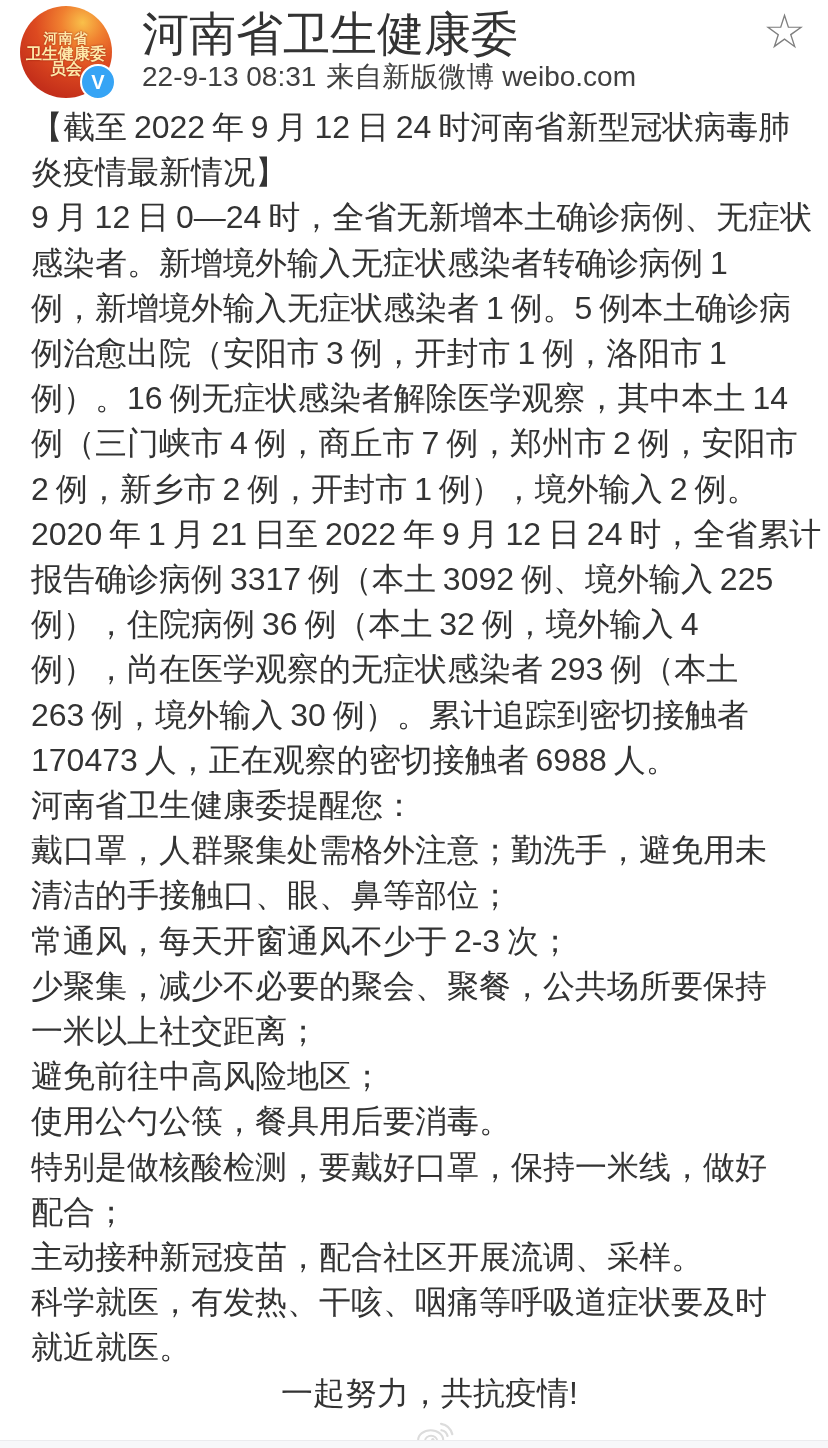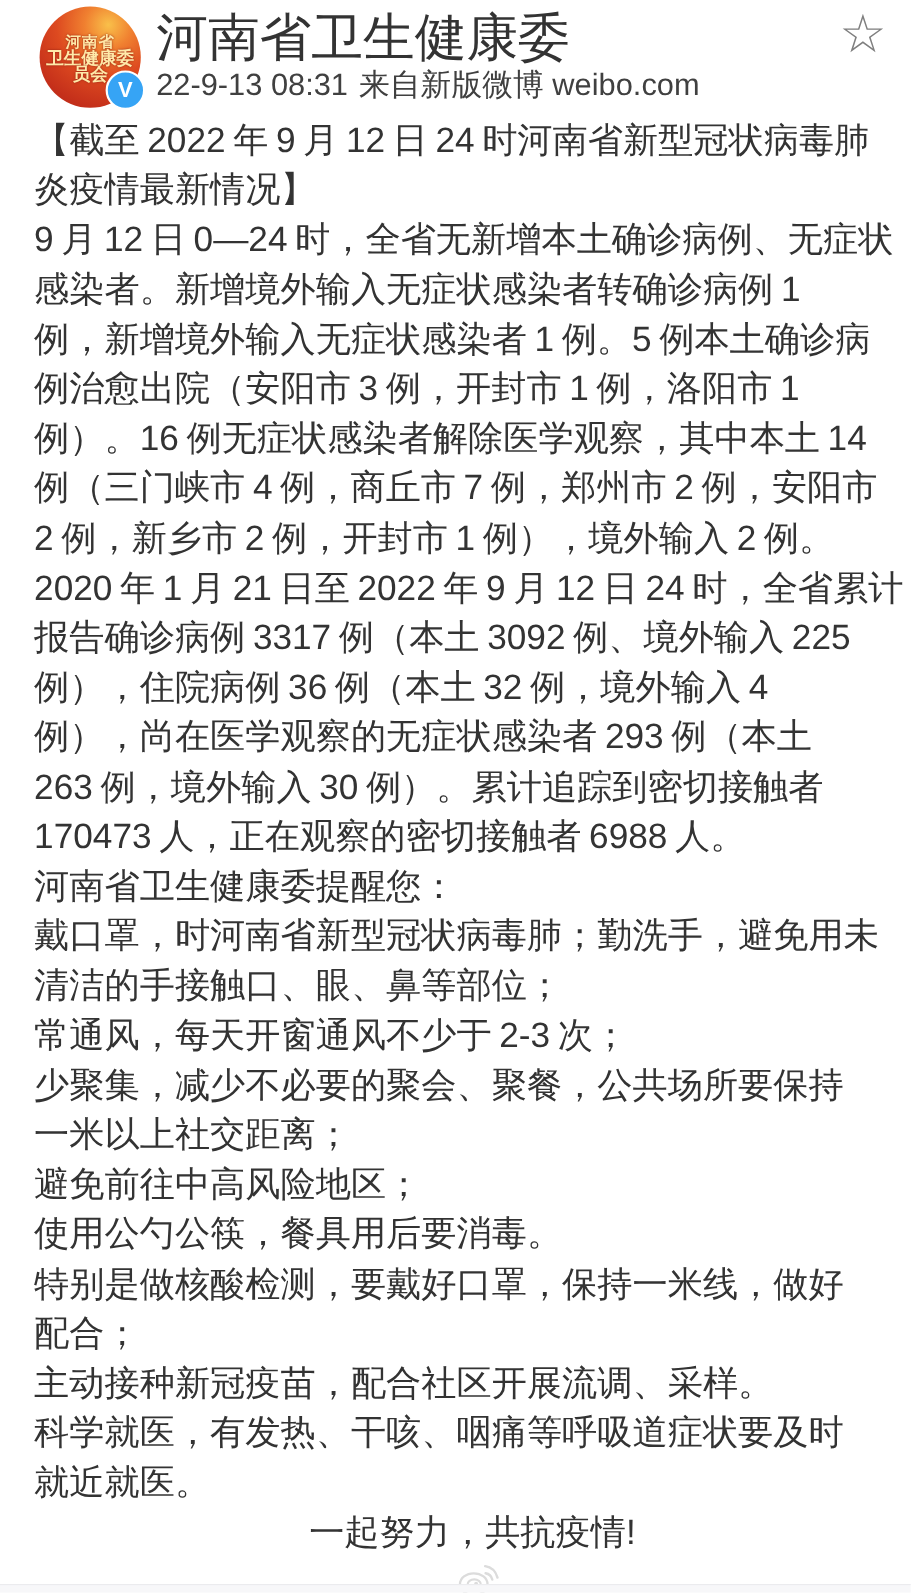--- a/index.html
+++ b/index.html
@@ -12,21 +12,21 @@
   .screen {
     position: relative;
     width: 828px; height: 1448px;
     overflow: hidden;
     background: #ffffff;
   }
 
   
   .header { position: absolute; left: 0; top: 0; width: 828px; height: 110px; }
   .avatar {
-    position: absolute; left: 36px; top: 6px;
+    position: absolute; left: 20px; top: 6px;
     width: 92px; height: 92px; border-radius: 50%;
     background: radial-gradient(circle at 68% 18%, #f9c04a 0%, #f08030 22%, #dd4a20 48%, #c42f1a 78%, #b32a18 100%);
     overflow: visible;
     text-align: center;
   }
   .avatar .av-l1 {
     margin-top: 24px; font-size: 14px; line-height: 16px;
     color: #ffe9a8; letter-spacing: 1px; font-weight: bold;
     text-shadow: 0 0 2px #8c1d10;
   }
@@ -108,21 +108,21 @@
         <div class="line">例）。16 例无症状感染者解除医学观察，其中本土 14</div>
         <div class="line">例（三门峡市 4 例，商丘市 7 例，郑州市 2 例，安阳市</div>
         <div class="line">2 例，新乡市 2 例，开封市 1 例），境外输入 2 例。</div>
         <div class="line">2020 年 1 月 21 日至 2022 年 9 月 12 日 24 时，全省累计</div>
         <div class="line">报告确诊病例 3317 例（本土 3092 例、境外输入 225</div>
         <div class="line">例），住院病例 36 例（本土 32 例，境外输入 4</div>
         <div class="line">例），尚在医学观察的无症状感染者 293 例（本土</div>
         <div class="line">263 例，境外输入 30 例）。累计追踪到密切接触者</div>
         <div class="line">170473 人，正在观察的密切接触者 6988 人。</div>
         <div class="line">河南省卫生健康委提醒您：</div>
-        <div class="line">戴口罩，时河南省新型冠状病毒肺；勤洗手，避免用未</div>
+        <div class="line">戴口罩，人群聚集处需格外注意；勤洗手，避免用未</div>
         <div class="line">清洁的手接触口、眼、鼻等部位；</div>
         <div class="line">常通风，每天开窗通风不少于 2-3 次；</div>
         <div class="line">少聚集，减少不必要的聚会、聚餐，公共场所要保持</div>
         <div class="line">一米以上社交距离；</div>
         <div class="line">避免前往中高风险地区；</div>
         <div class="line">使用公勺公筷，餐具用后要消毒。</div>
         <div class="line">特别是做核酸检测，要戴好口罩，保持一米线，做好</div>
         <div class="line">配合；</div>
         <div class="line">主动接种新冠疫苗，配合社区开展流调、采样。</div>
         <div class="line">科学就医，有发热、干咳、咽痛等呼吸道症状要及时</div>

